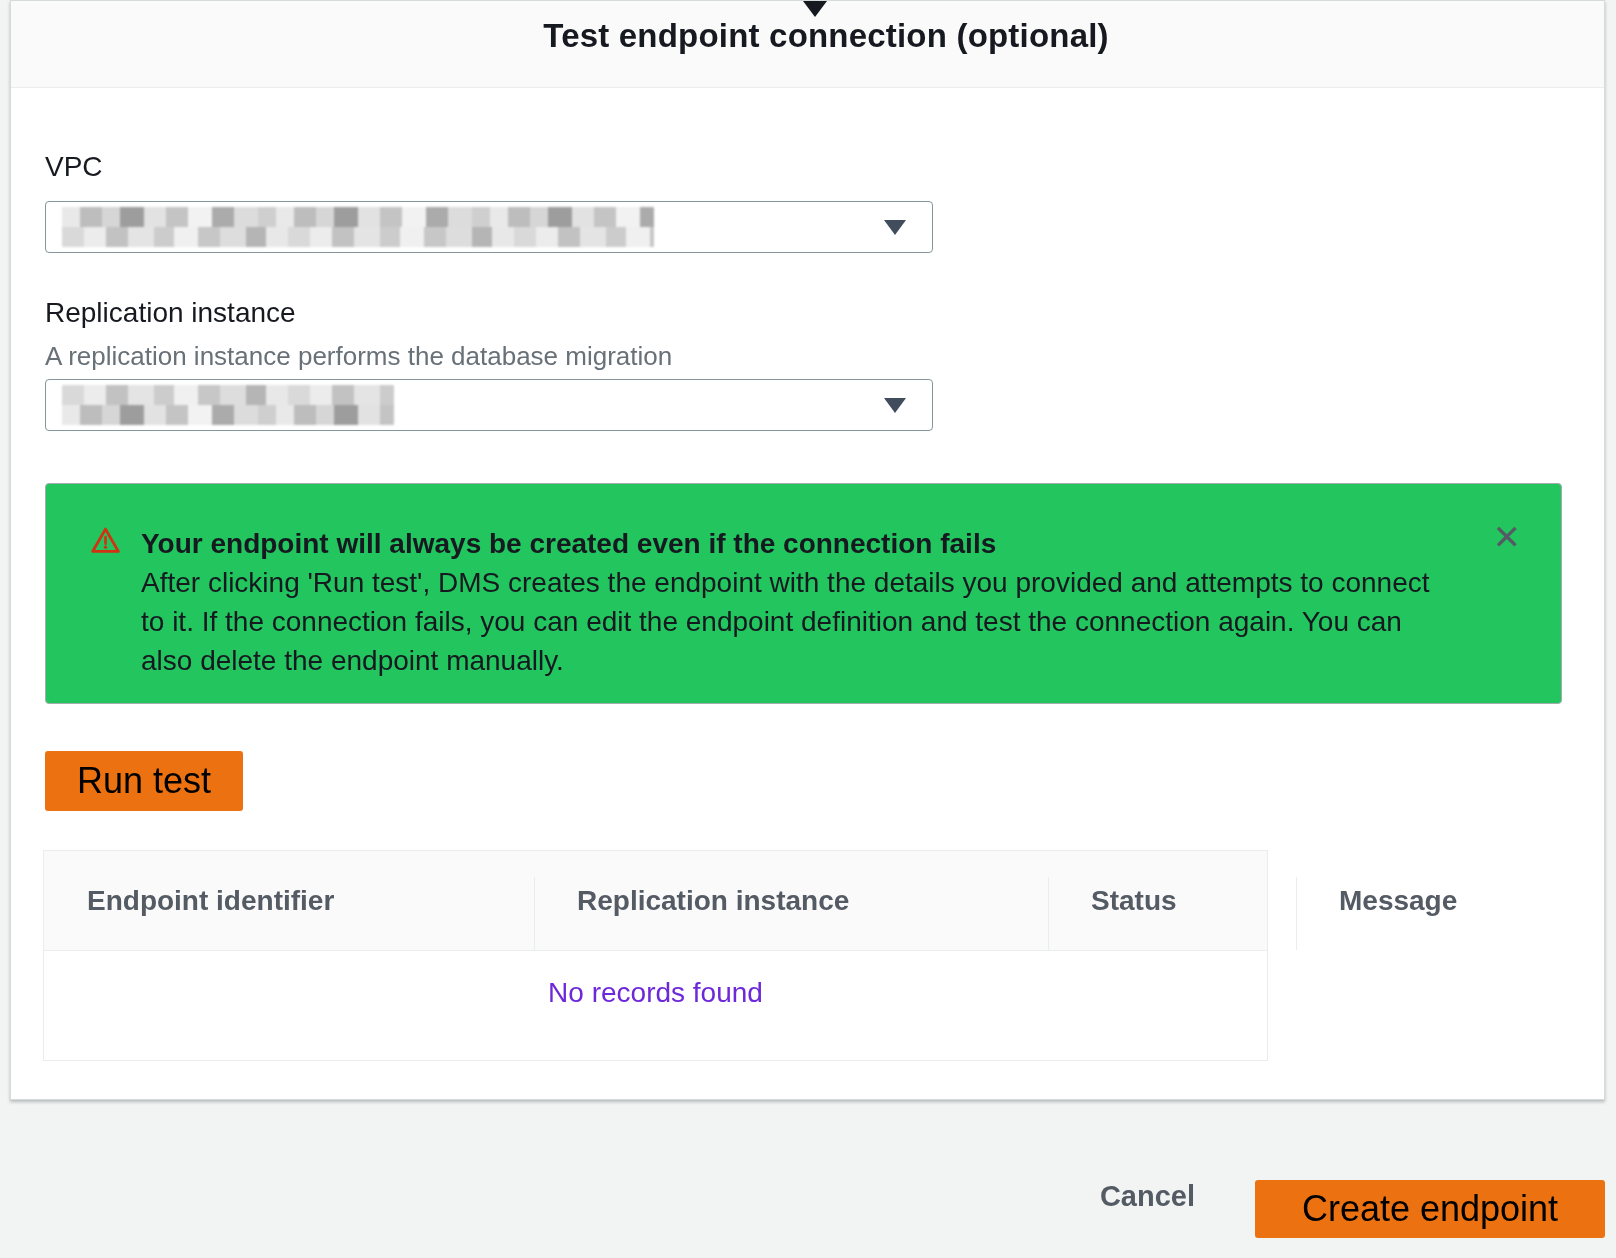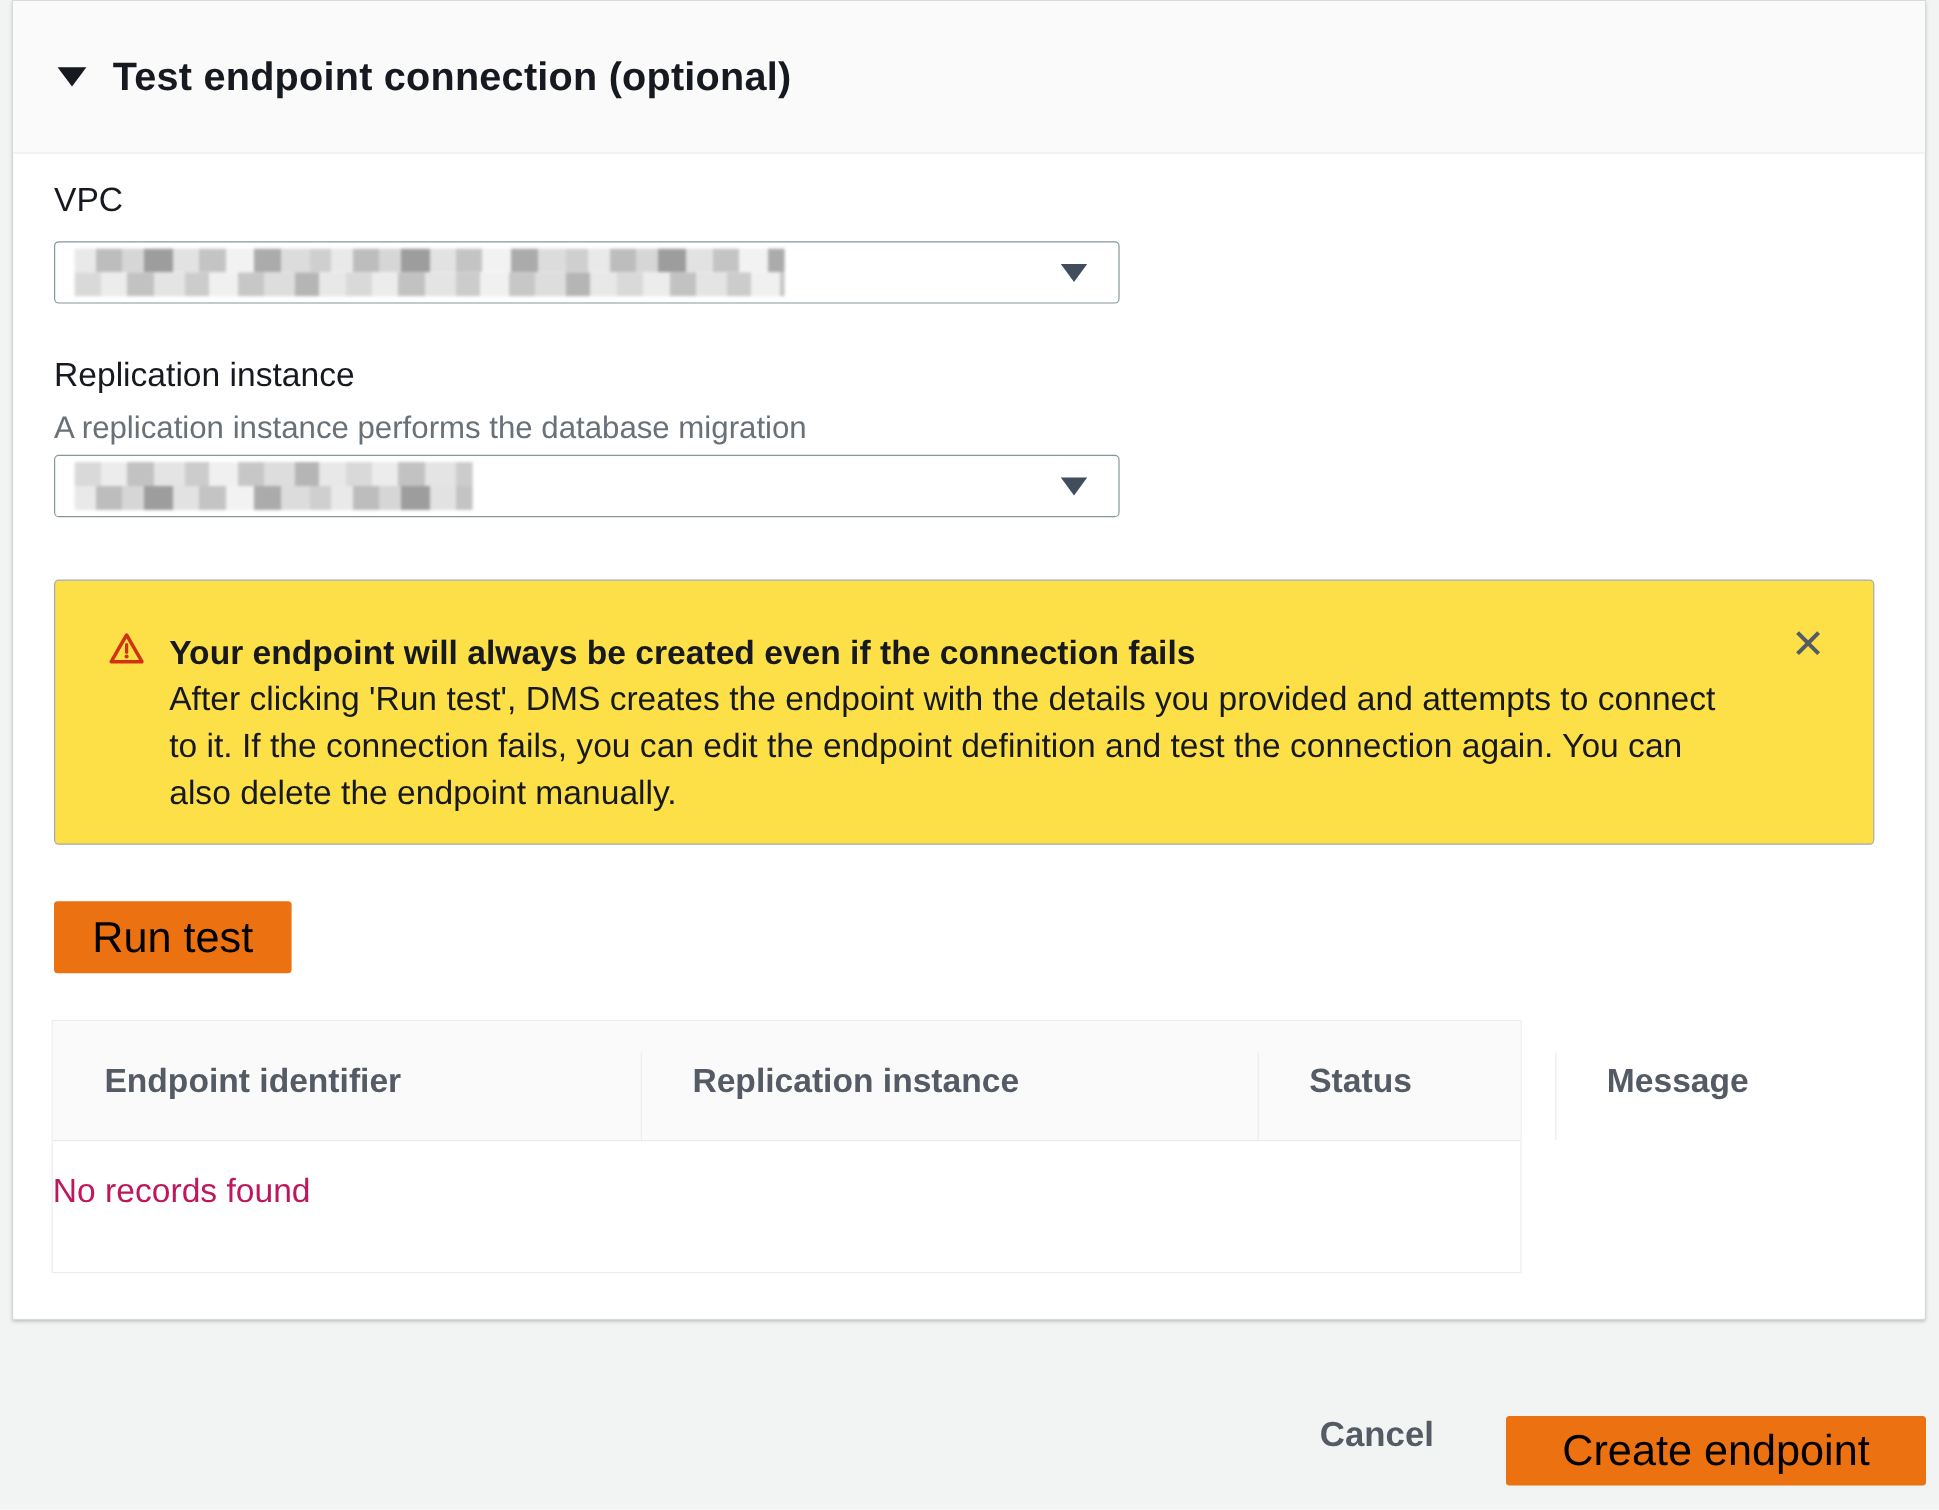--- a/index.html
+++ b/index.html
@@ -13,26 +13,27 @@
   #stage { position:relative; width:1616px; height:1258px; }
 
   
   .card {
     position:absolute; left:10px; top:0; width:1595px; height:1100px;
     background:#ffffff;
     border:1px solid #d5dbdb;
     box-shadow:0 2px 3px rgba(0,28,36,.25);
   }
   .card-header {
-    position:absolute; left:0; top:0; right:0; height:127px;
+    position:absolute; left:0; top:0; right:0; height:87px;
     background:#fafafa;
     border-bottom:1px solid #eaeded;
     display:flex; align-items:center;
     padding-left:37px;
     cursor:pointer;
+    flex-direction:column;
   }
   .disclosure-triangle {
     width:0; height:0;
     border-left:12px solid transparent;
     border-right:12px solid transparent;
     border-top:16px solid #16191f;
     margin-right:22px;
   }
   .card-title { font-size:33px; font-weight:700; color:#16191f; letter-spacing:.2px; }
 
@@ -71,21 +72,21 @@
   .redacted .px-row.r2 {
     background:repeating-linear-gradient(90deg,
       #d9d9d9 0 22px, #ececec 22px 44px, #c2c2c2 44px 66px, #e4e4e4 66px 92px,
       #cccccc 92px 112px, #f0f0f0 112px 136px, #c7c7c7 136px 158px, #dddddd 158px 184px,
       #b5b5b5 184px 204px, #e8e8e8 204px 226px);
   }
 
   
   .alert {
     position:absolute; left:34px; top:482px; width:1517px; height:221px;
-    background:#fde047;
+    background:#22c55e;
     border:1px solid #a4acaf;
     border-radius:4px;
     padding:40px 40px 0 44px;
   }
   .alert-flex { display:flex; align-items:flex-start; }
   .alert-icon { width:31px; height:29px; margin-top:2px; flex:none; }
   .alert-text { margin-left:20px; }
   .alert-title { font-size:28px; font-weight:700; color:#16191f; line-height:39px; }
   .alert-line  { font-size:28px; color:#16191f; line-height:39px; }
   .alert-close {
@@ -120,22 +121,22 @@
   .th {
     padding-left:43px;
     font-size:28px; font-weight:700; color:#545b64;
     white-space:nowrap;
   }
   .col-divider { position:absolute; top:26px; bottom:0; width:1px; background:#eaeded; }
   .col-divider.d1 { left:490px; }
   .col-divider.d2 { left:1004px; }
   .col-divider.d3 { left:1252px; }
   .tbody-empty {
-    padding-top:26px; text-align:left;
-    font-size:28px; color:#be185d;
+    padding-top:26px; text-align:center;
+    font-size:28px; color:#6d28d9;
   }
 
   
   .footer-actions {
     position:absolute; left:0; top:1180px; width:1605px; height:58px;
     display:flex; justify-content:flex-end; align-items:flex-start;
   }
   .cancel-link {
     background:none; border:none; cursor:pointer;
     font-family:"Liberation Sans", sans-serif;

